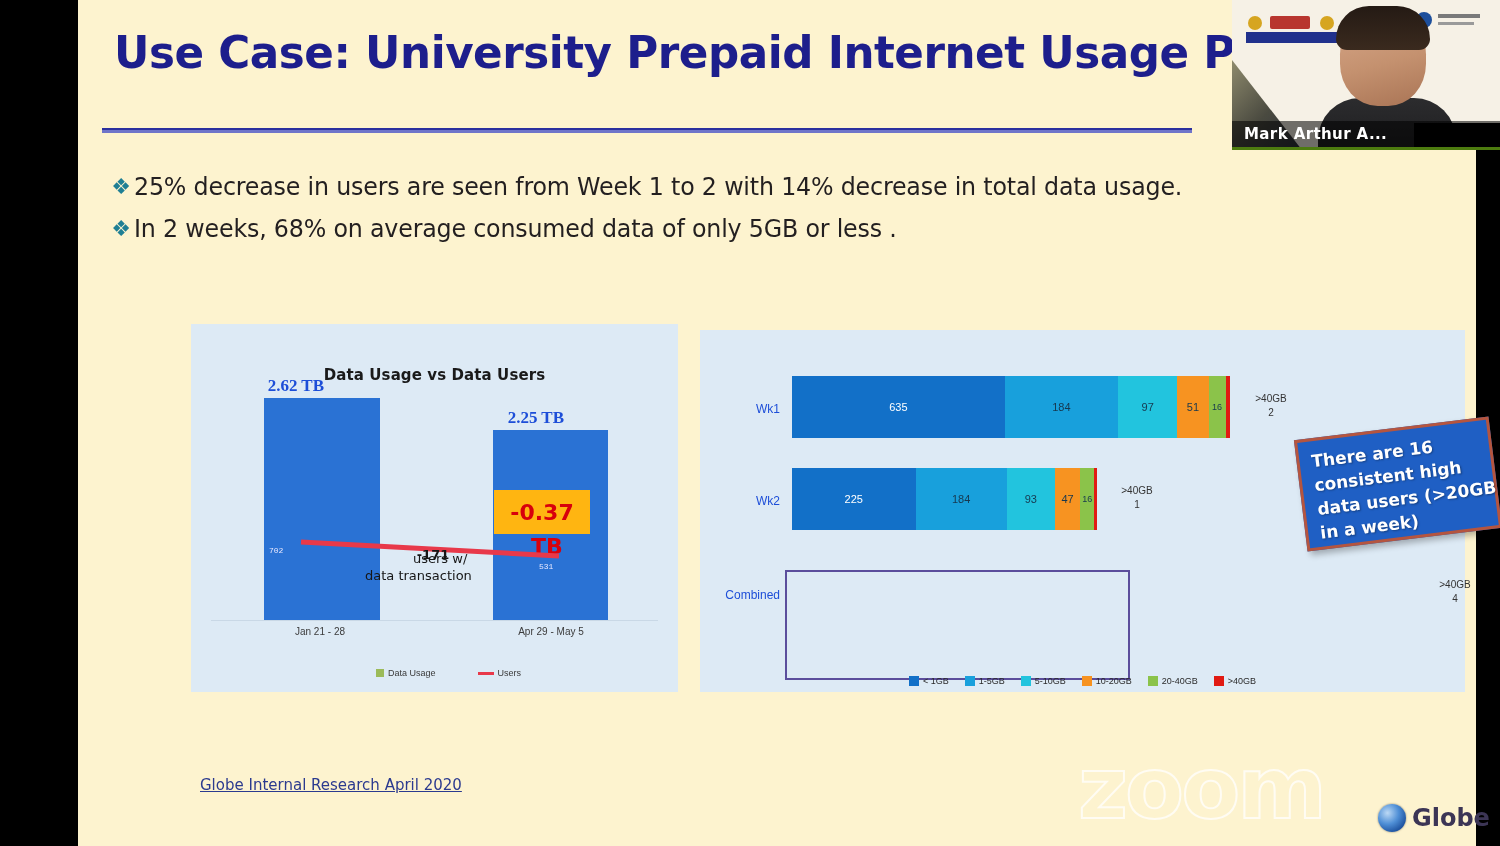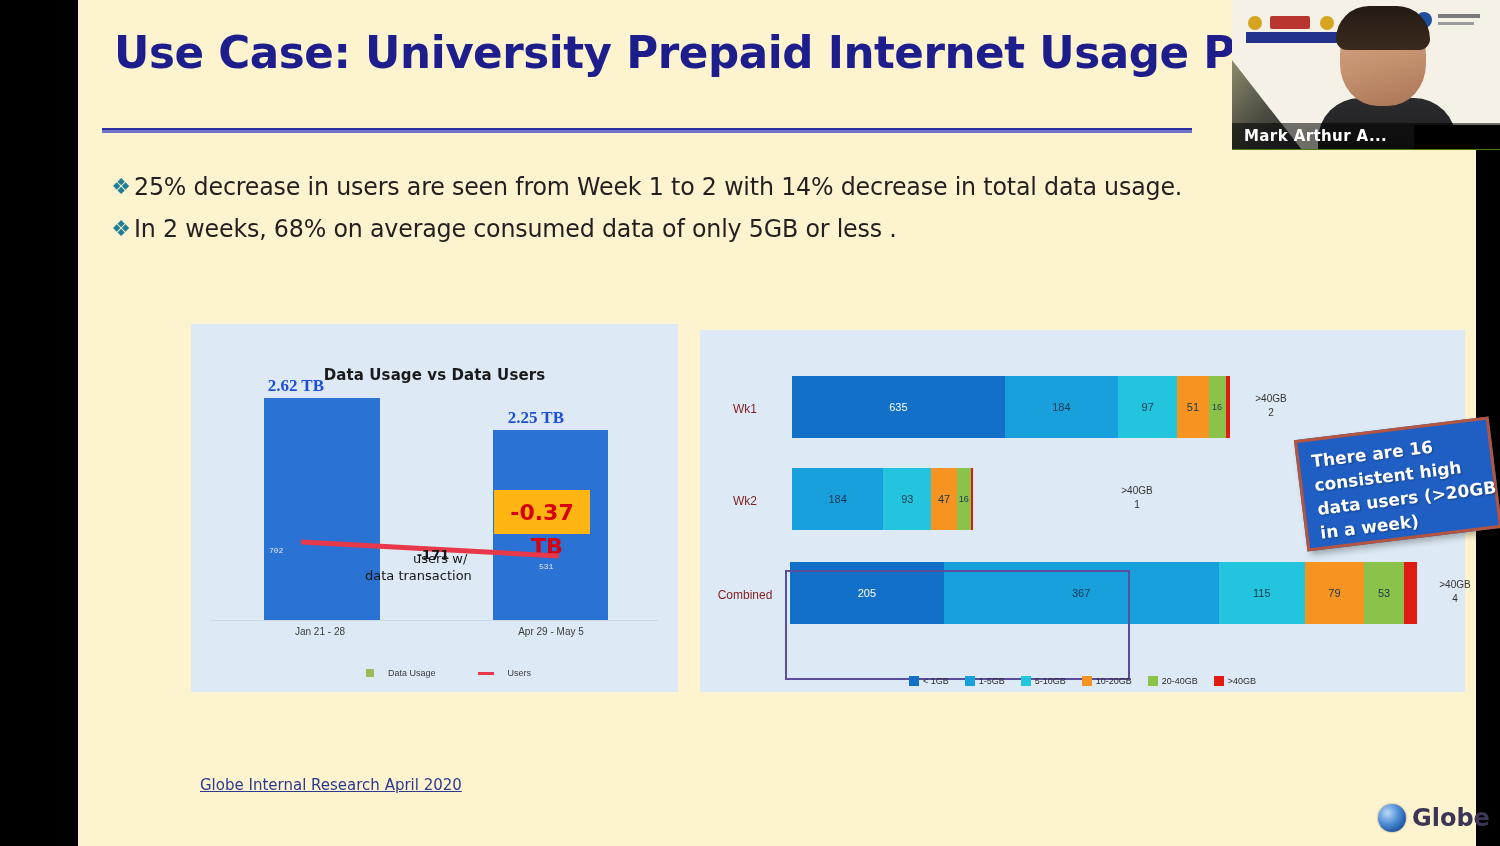--- a/index.html
+++ b/index.html
@@ -77,29 +77,29 @@
   .xlab {
     position:absolute; width:140px; text-align:center; font-size:10px;
     color:#3b3b3b; font-family:"Liberation Sans", sans-serif;
   }
   .axisline { position:absolute; height:1px; background:#c9d8e6; }
   #lcLegend {
     position:absolute; bottom:14px; left:0; width:100%;
     display:flex; justify-content:center; align-items:center; gap:14px;
     font-size:9px; color:#3a3a3a;
   }
-  .lgItem { display:flex; align-items:center; gap:14px;padding-left:28px; }
+  .lgItem { display:flex; align-items:center; gap:4px;padding-left:28px; }
   .swGreen { width:8px; height:8px; background:#9bbb59; }
   .swRed { width:16px; height:3px; background:#e8394a; }
 
   
   #rightChart { left:622px; top:330px; width:765px; height:362px; }
   .catLbl {
-    position:absolute; left:10px; width:70px; text-align:center;
-    font-size:12px; color:#7f1d1d; font-family:"Liberation Sans", sans-serif;
+    position:absolute; left:10px; width:70px; text-align:right;
+    font-size:12px; color:#1d4ed8; font-family:"Liberation Sans", sans-serif;
   }
   .stack { position:absolute; display:flex; height:62px; }
   .seg {
     display:flex; align-items:center; justify-content:center;
     font-size:11px; color:#fff; font-family:"Liberation Sans", sans-serif;
     overflow:hidden;
   }
   .seg.dark { color:#17384f; }
   .sideLbl {
     position:absolute; width:66px; text-align:center; line-height:14px;
@@ -154,21 +154,21 @@
     box-shadow:0 0 2px rgba(0,0,0,.5);
   }
   #globeWord {
     font-size:24px; font-weight:bold; color:#3c3555;
     font-family:"DejaVu Sans", sans-serif;
   }
 
   
   #videoTile {
     position:absolute; left:1232px; top:0; width:268px; height:150px;
-    background:#efe6d8; overflow:hidden; border-bottom:1px solid #4d7c0f;
+    background:#efe6d8; overflow:hidden; border-bottom:3px solid #4d7c0f;
   }
   #vBackdrop { position:absolute; inset:0; background:#f6f1e6; }
   #vHeaderStrip {
     position:absolute; left:14px; top:4px; width:96px; height:36px;
   }
   .vLogoDot { position:absolute; border-radius:50%; }
   #vBlueBar {
     position:absolute; left:14px; top:32px; width:94px; height:11px;
     background:#21318c;
   }
@@ -283,40 +283,33 @@
         <div class="seg dark" style="width:3.9%; background:#8bc34a; font-size:9px;">16</div>
         <div class="seg" style="width:1.0%; background:#e11a12;"></div>
       </div>
       <div class="sideLbl" style="left:538px; top:62px;">
         <span>&gt;40GB</span><br>
         <span>2</span>
       </div>
 
       <div class="catLbl" style="top:164px;">Wk2</div>
       <div class="stack" style="left:92px; top:138px; width:305px;">
+        <div class="seg" style="width:40.5%; background:#1270c8;">225</div>
         <div class="seg dark" style="width:29.9%; background:#18a0dc;">184</div>
         <div class="seg dark" style="width:15.8%; background:#22c4de;">93</div>
         <div class="seg dark" style="width:8.3%; background:#f79321;">47</div>
         <div class="seg dark" style="width:4.6%; background:#8bc34a; font-size:9px;">16</div>
         <div class="seg" style="width:0.9%; background:#e11a12;"></div>
       </div>
       <div class="sideLbl" style="left:404px; top:154px;">
         <span>&gt;40GB</span><br>
         <span>1</span>
       </div>
 
       <div class="catLbl" style="top:258px;">Combined</div>
-      <div class="stack" style="left:90px; top:232px; width:635px;">
-        <div class="seg" style="width:24.2%; background:#1270c8;">205</div>
-        <div class="seg dark" style="width:43.3%; background:#18a0dc;">367</div>
-        <div class="seg dark" style="width:13.6%; background:#22c4de;">115</div>
-        <div class="seg dark" style="width:9.3%; background:#f79321;">79</div>
-        <div class="seg dark" style="width:6.3%; background:#8bc34a;">53</div>
-        <div class="seg" style="width:2.0%; background:#e11a12;"></div>
-      </div>
       <div class="sideLbl" style="left:722px; top:248px;">
         <span>&gt;40GB</span><br>
         <span>4</span>
       </div>
 
       <div id="selRect" style="left:85px; top:240px; width:345px; height:110px;"></div>
 
       <div id="rcLegend">
         <span class="rlg">
           <i class="rsw" style="background:#1270c8;"></i>
@@ -343,20 +336,21 @@
           <span>&gt;40GB</span>
         </span>
       </div>
     </div>
 
     <div id="callout">
       <div id="calloutText">There are 16 consistent high data users (&gt;20GB in a week)</div>
     </div>
 
     <div id="source">Globe Internal Research April 2020</div>
+    <div id="zoomMark">zoom</div>
     <div id="globeLogo">
       <span class="globeBall"></span>
       <span id="globeWord">Globe</span>
     </div>
   </div>
 
   <div id="videoTile">
     <div id="vBackdrop"></div>
 
     <div id="vHeaderStrip">

